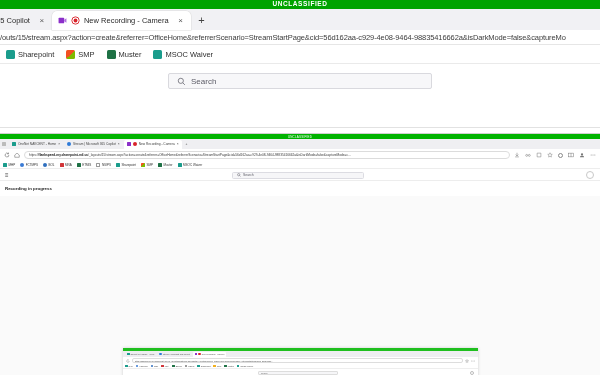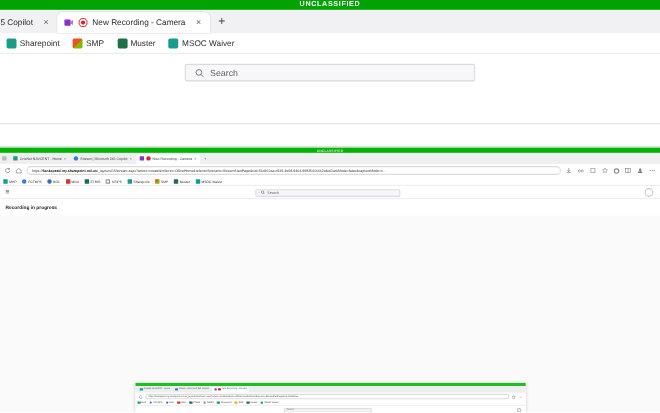--- a/index.html
+++ b/index.html
@@ -237,20 +237,23 @@
       </svg>
       <span class="tab-title">New Recording - Camera</span>
       <span class="tab-close">×</span>
     </div>
 
     <div class="newtab-btn">
       <span>+</span>
     </div>
   </div>
 
+  <div class="urlbar-row">
+    <span class="url-text">/outs/15/stream.aspx?action=create&amp;referrer=OfficeHome&amp;referrerScenario=StreamStartPage&amp;cid=56d162aa-c929-4e08-9464-98835416662a&amp;isDarkMode=false&amp;captureMo</span>
+  </div>
 
   <div class="bookmarks-row">
     <div class="bm">
       <span class="bm-ico" style="background:#1a9c8c;"></span>
       <span>Sharepoint</span>
     </div>
     <div class="bm">
       <span class="bm-ico" style="background:linear-gradient(135deg,#f25022 0 50%,#7fba00 50% 100%);"></span>
       <span>SMP</span>
     </div>

